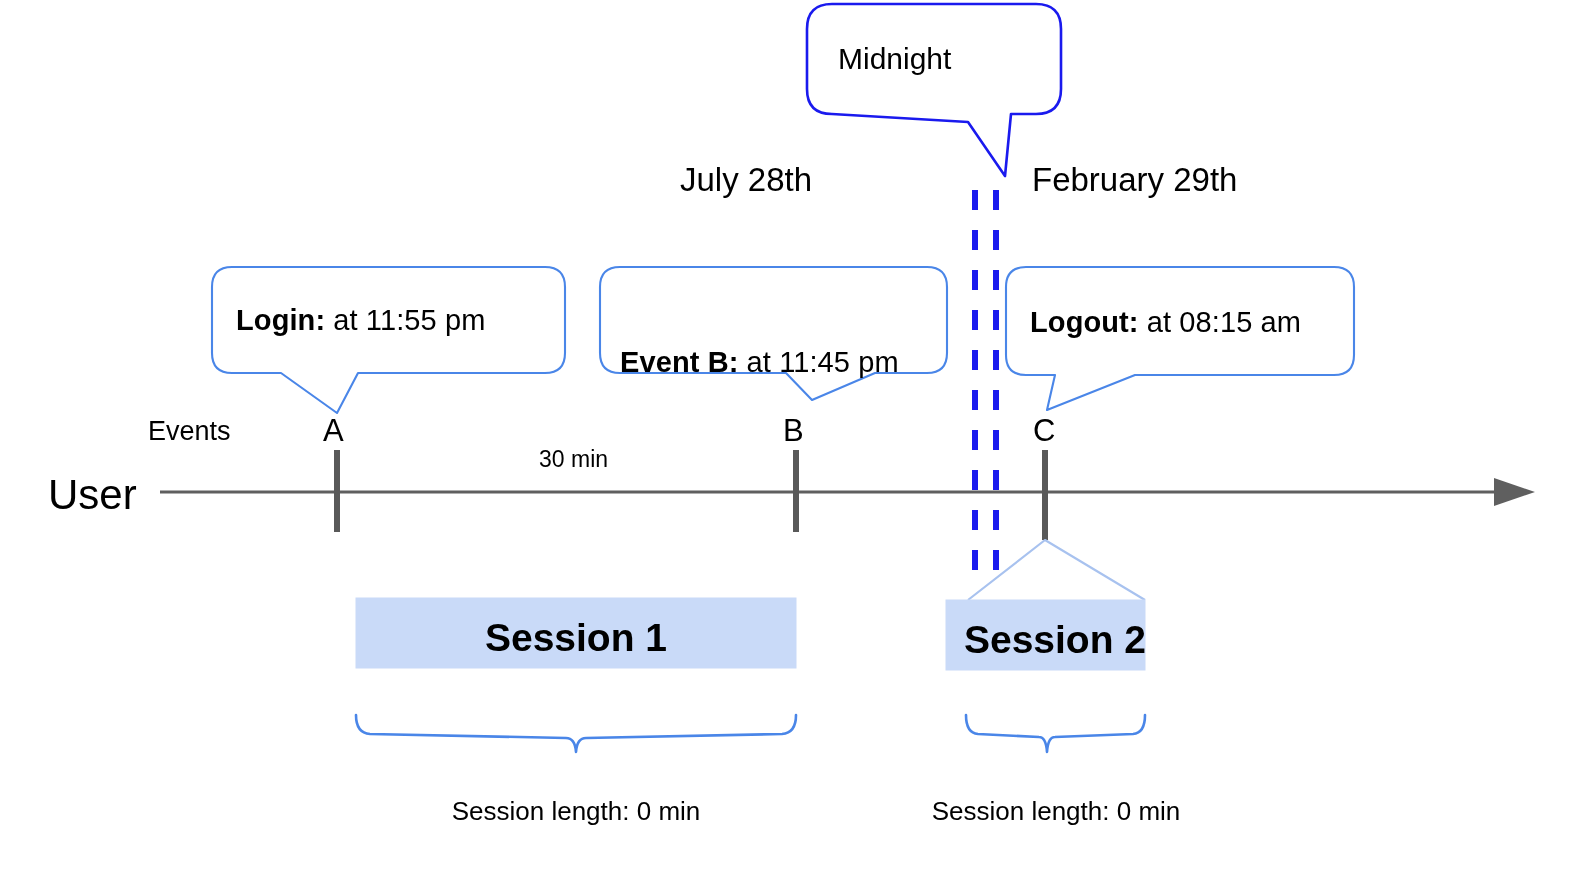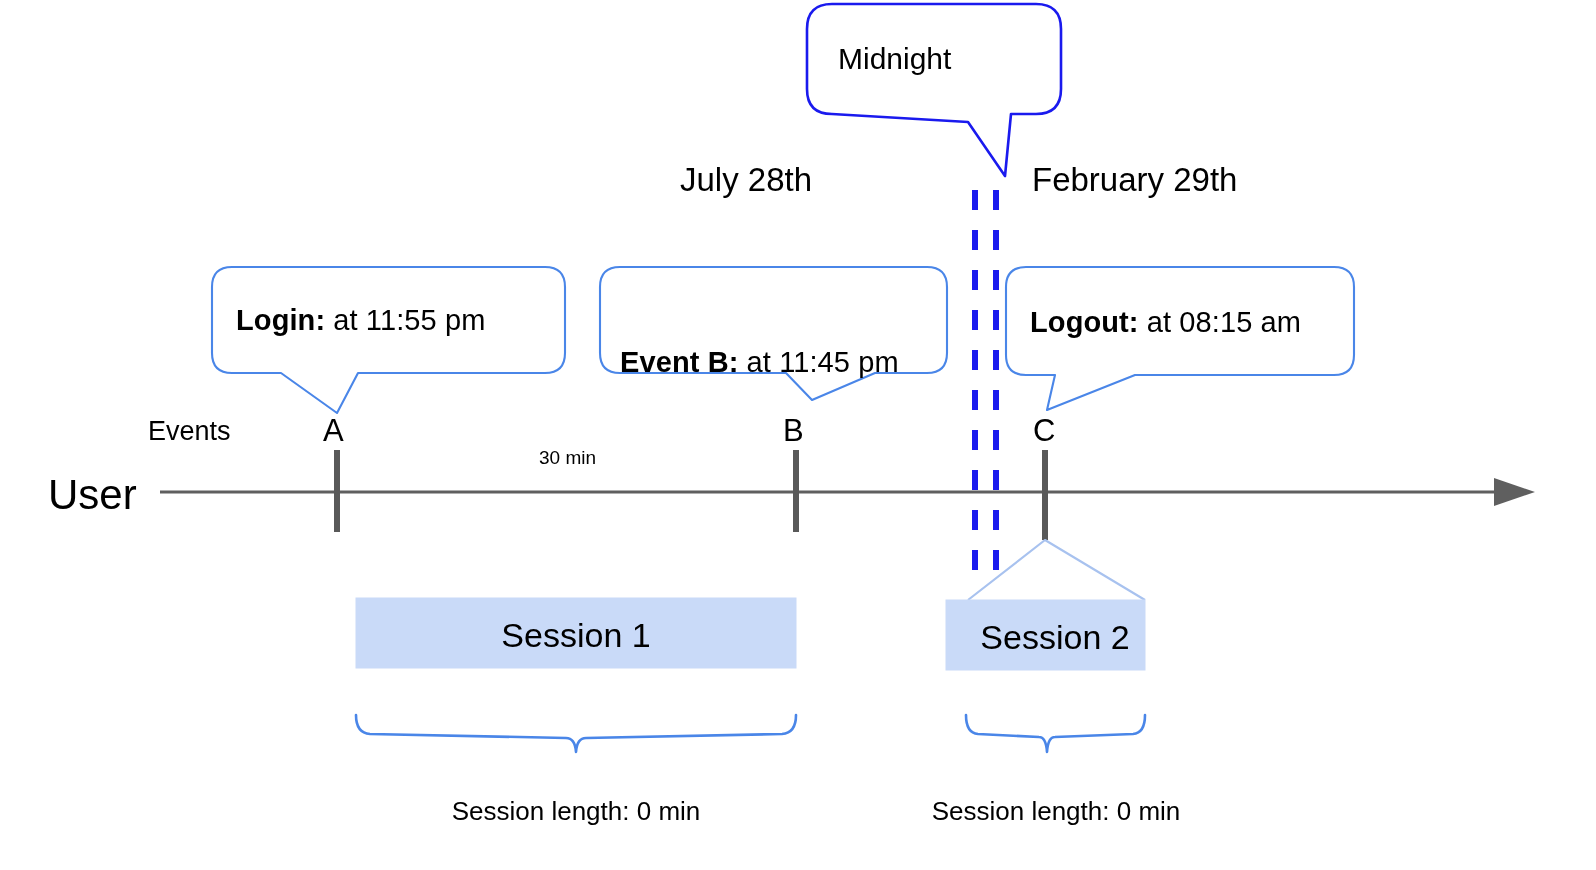--- a/index.html
+++ b/index.html
@@ -52,24 +52,25 @@
     font-size: 42px;
   }
   .events-label {
     font-size: 27px;
     margin-left: 20px;
   }
   .marker-label {
     font-size: 31px;
   }
   .duration-label {
-    font-size: 19px;
+    font-size: 23px;
   }
   .session-label {
-    font-size: 34px;
+    font-size: 39px;
+    font-weight: bold;
   }
   .session-length-label {
     font-size: 26px;
   }
 </style>
 </head>
 <body>
 
 <div id="stage">
 

